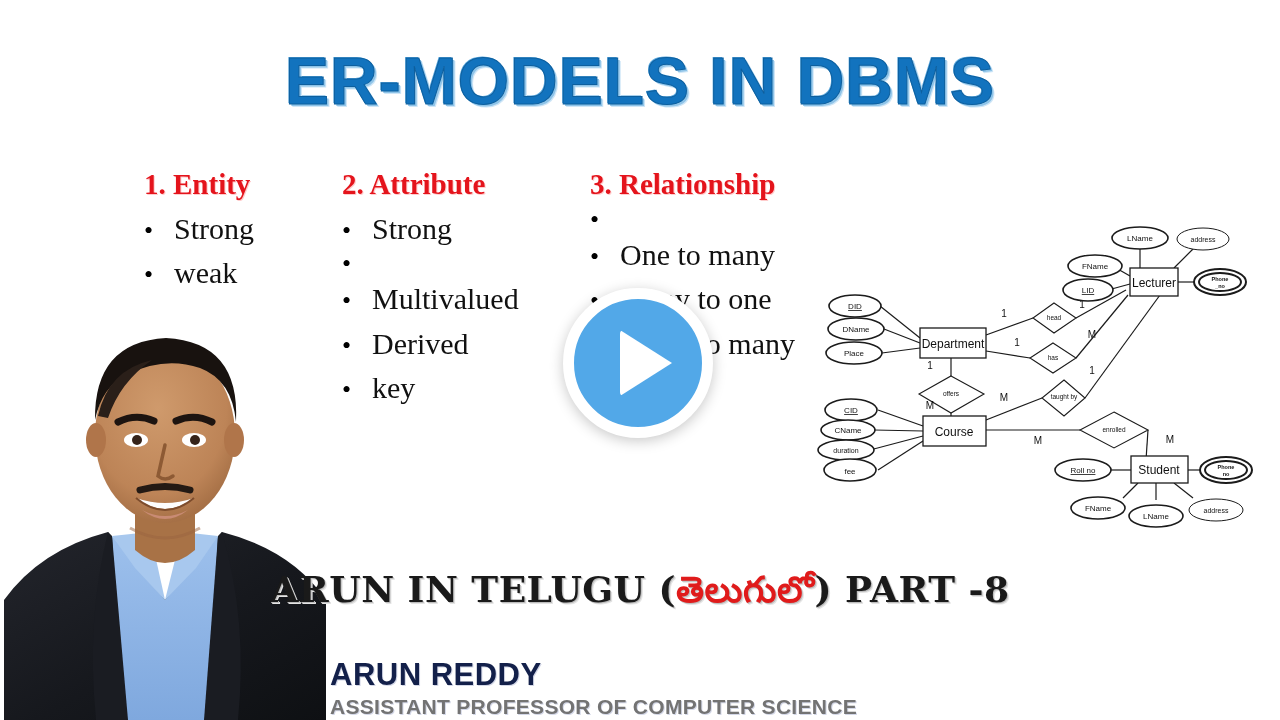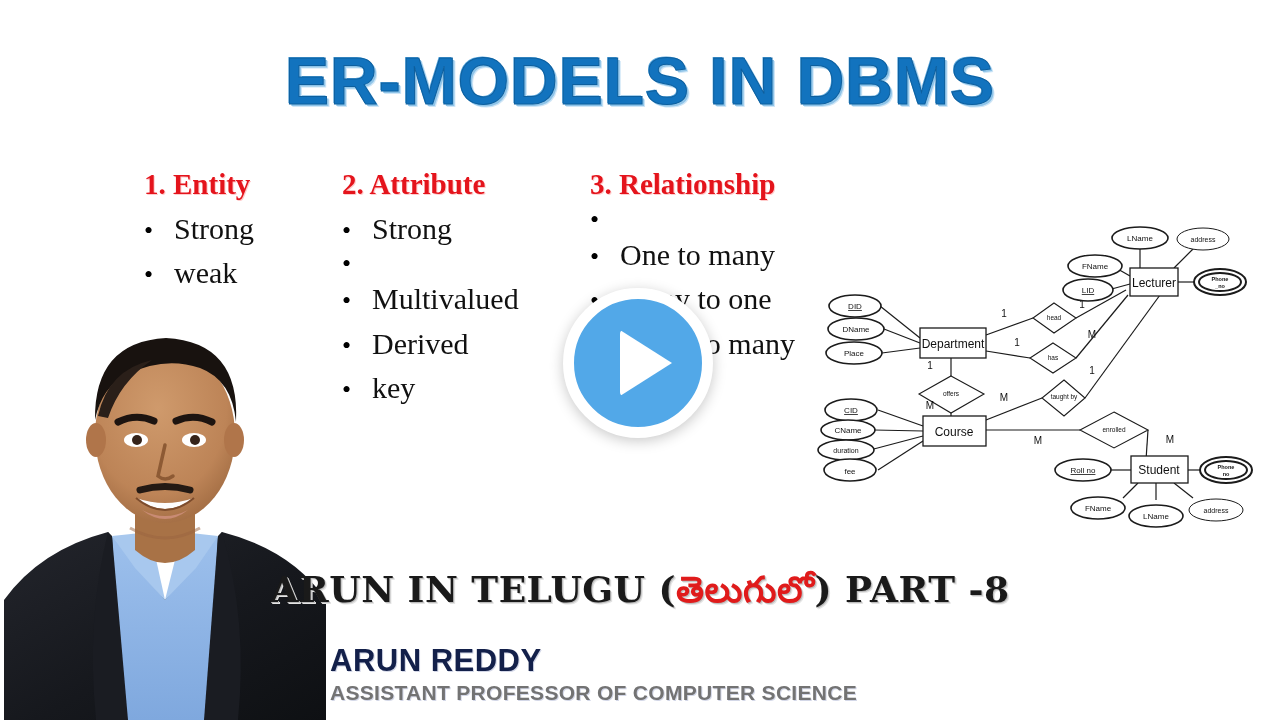--- a/index.html
+++ b/index.html
@@ -130,21 +130,21 @@
     color: #1a1a1a;
     letter-spacing: 0.5px;
     text-shadow: 1px 1px 0 #bdbdbd, 2px 2px 0 #e4e4e4;
     white-space: nowrap;
     z-index: 30;
   }
   #footer-line .tel { color: #e01b1b; }
 
   #credit {
     position: absolute;
-    left: 330px; top: 645px;
+    left: 330px; top: 659px;
     z-index: 30;
   }
   #credit .name {
     font-family: "Liberation Sans", sans-serif;
     font-weight: bold;
     font-size: 31px;
     color: #13204a;
     letter-spacing: 0.5px;
     line-height: 1.05;
     text-shadow: 1px 1px 0 rgba(200,205,225,.8);

